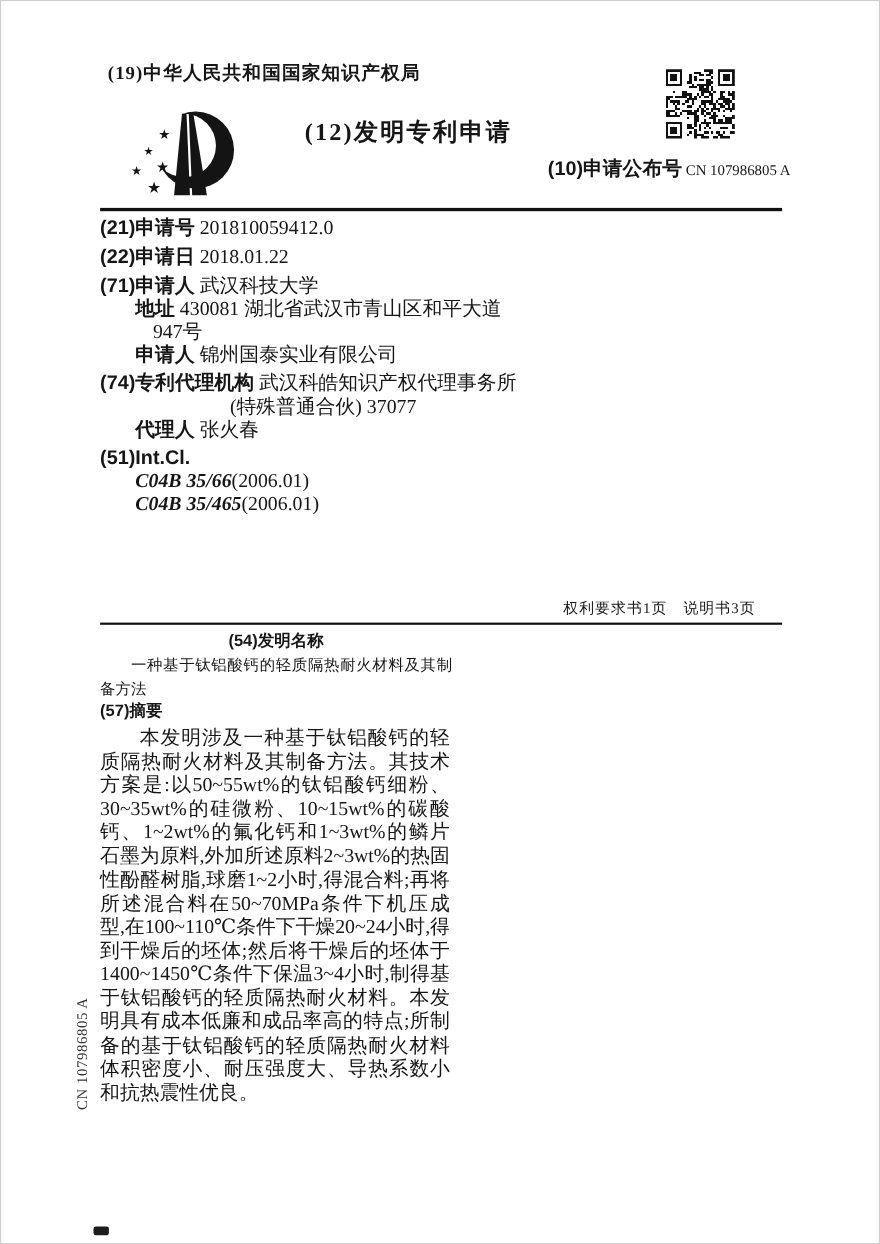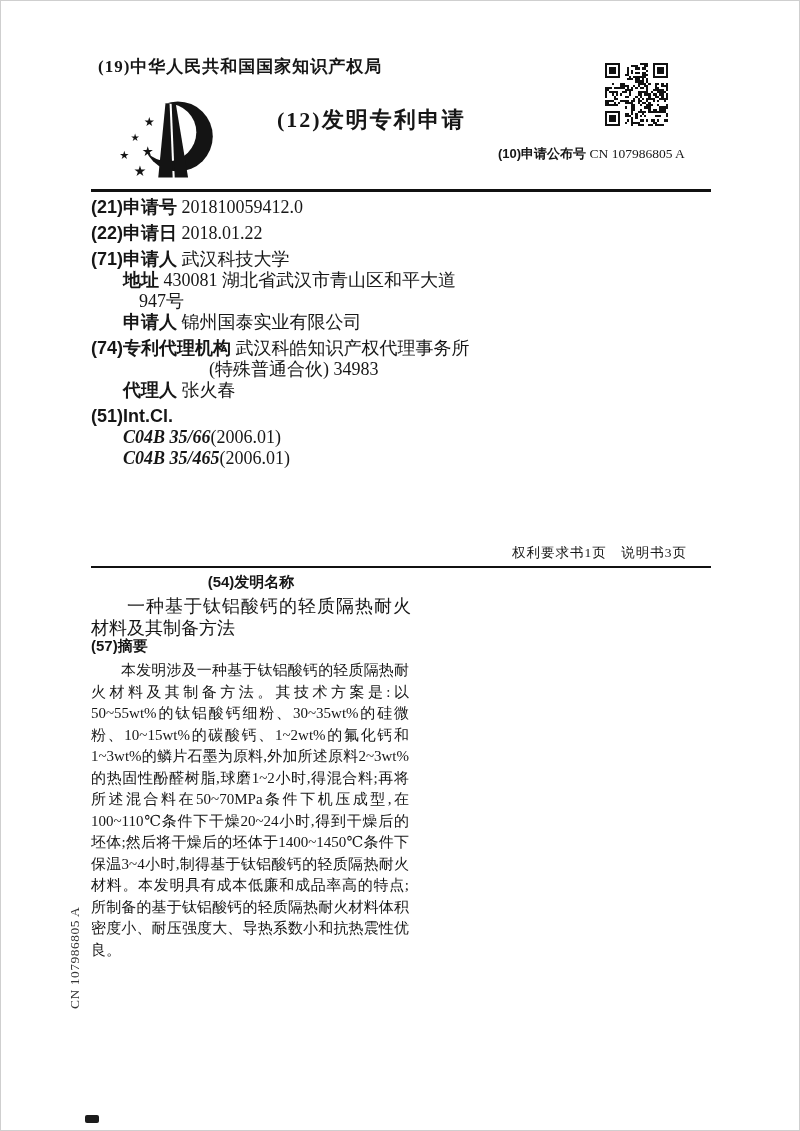--- a/index.html
+++ b/index.html
@@ -10,43 +10,43 @@
     overflow:hidden;
   }
   .lbl  { font-family:"Liberation Sans","DejaVu Sans",sans-serif; font-weight:bold; }
   .serifv { font-family:"Liberation Serif","DejaVu Serif",serif; }
 
   .office { position:absolute; left:97px; top:54px; font-size:17px; font-weight:bold; letter-spacing:1px; }
   .logo   { position:absolute; left:112px; top:94px; width:108px; height:88px; }
   .doctype{ position:absolute; left:276px; top:104px; font-size:22px; font-weight:bold; letter-spacing:2px; }
   .qr     { position:absolute; left:604px; top:62px; width:63px; height:63px; }
   .publines { position:absolute; left:497px; top:141px; font-size:13.5px; line-height:23px; white-space:nowrap; }
-  .publines .lbl { font-size:13px; }
+  .publines .lbl { font-size:18px; }
 
   .rule-thick { position:absolute; left:90px; top:188px; width:620px; height:2.5px; background:#111; }
   .rule-thin  { position:absolute; left:90px; top:565px; width:620px; height:1.5px; background:#111; }
 
   .biblio { position:absolute; left:90px; top:196px; width:390px; font-size:18px; line-height:21px; }
   .group  { margin-bottom:5px; }
   .row    { padding-left:118px; text-indent:-118px; }
   .row-simple { padding-left:0; text-indent:0; }
   .sub    { padding-left:48px; text-indent:-16px; }
   .cont   { padding-left:80px; text-indent:0; }
   .intcl-row { padding-left:32px; text-indent:0; }
   .intcl-code { font-weight:bold; font-style:italic; }
 
   .pagesinfo { position:absolute; right:112px; top:543px; font-size:13.5px; letter-spacing:1px; }
 
   .titleblock { position:absolute; left:90px; top:572px; width:320px; }
   .titleblock .head { font-size:15px;text-align:center; }
-  .title-text { margin-top:3px; font-size:18px; line-height:22px; text-indent:2em; text-align:justify; }
+  .title-text { margin-top:3px; font-size:14px; line-height:22px; text-indent:2em; text-align:justify; }
 
   .abstractblock { position:absolute; left:90px; top:636px; width:318px; }
   .abstractblock .head { font-size:15px; }
-  .abstract-text { margin-top:4px; font-size:15px; line-height:21.5px; text-indent:2em; text-align:justify; }
+  .abstract-text { margin-top:4px; font-size:18px; line-height:21.5px; text-indent:2em; text-align:justify; }
 
   .vert-pubno {
     position:absolute; left:66px; top:1008px;
     transform:rotate(-90deg); transform-origin:0 0;
     font-size:13.5px; letter-spacing:0.5px; white-space:nowrap; color:#333;
   }
   .artifact { position:absolute; left:84px; top:1114px; width:14px; height:8px; background:#1c1c1c; border-radius:2px; }
 </style>
 </head>
 <body>
@@ -114,21 +114,21 @@
         <span>锦州国泰实业有限公司</span>
       </div>
     </div>
 
     <div class="group">
     </div>
 
     <div class="group">
       <div class="row">
         <span class="lbl">(74)专利代理机构</span>
-        <span>武汉科皓知识产权代理事务所(特殊普通合伙) 34983</span>
+        <span>武汉科皓知识产权代理事务所(特殊普通合伙) 37077</span>
       </div>
       <div class="sub">
         <span class="lbl">代理人</span>
         <span>张火春</span>
       </div>
     </div>
 
     <div class="group">
       <div class="row row-simple">
         <span class="lbl">(51)Int.Cl.</span>

